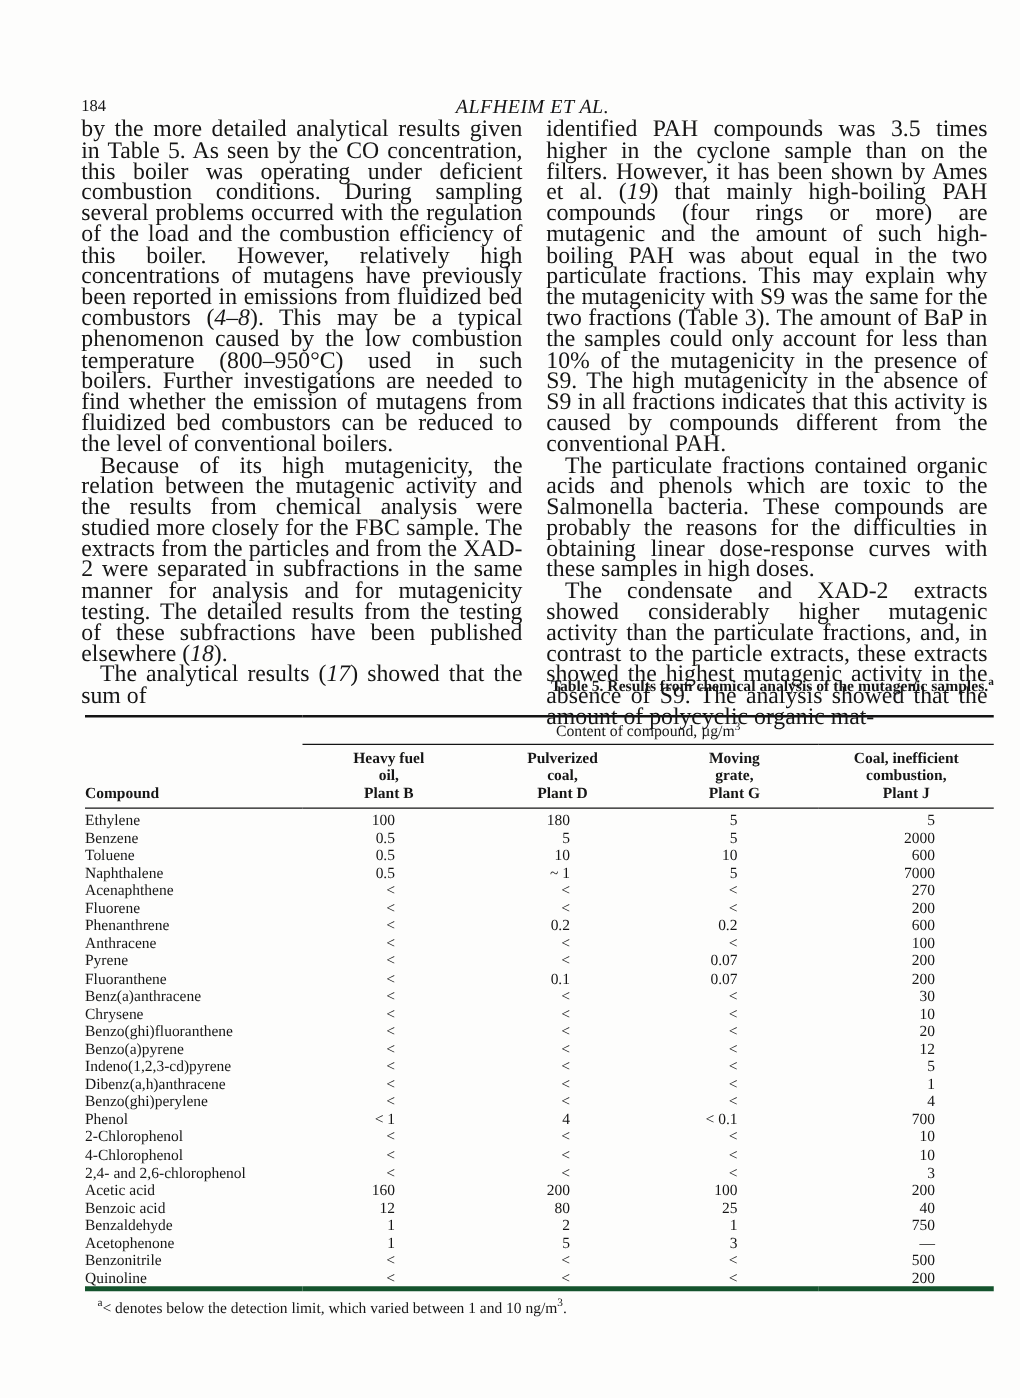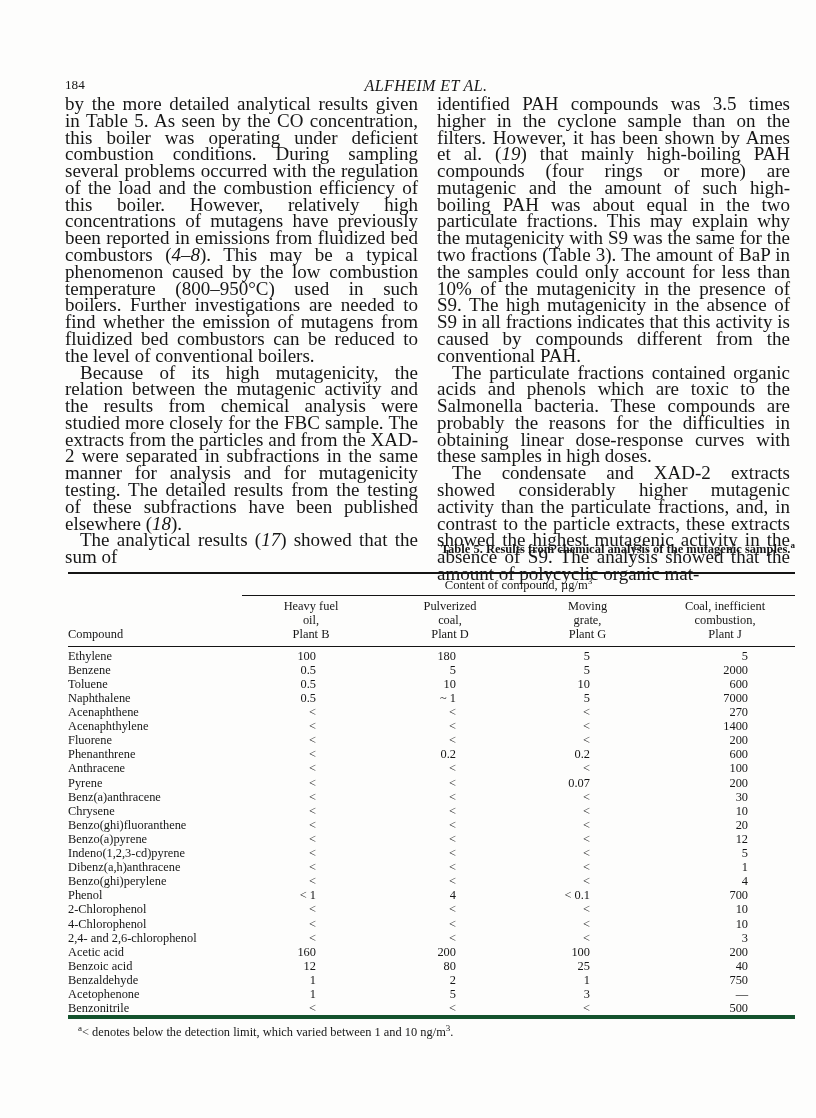--- a/index.html
+++ b/index.html
@@ -36,21 +36,21 @@
     border-collapse:collapse;table-layout:fixed;width:727px;
     border-top:2.4px solid #141414;border-bottom:4px solid #14532d;
     font-size:12.4px;
   }
   tr.span-row th{font-weight:normal;}
   th.span-head{
     border-bottom:1.2px solid #141414;text-align:center;
     font-size:12.6px;padding:4px 0 2px 0;
   }
   tr.head-row th{
-    font-weight:normal;vertical-align:bottom;text-align:center;
+    font-weight:bold;vertical-align:bottom;text-align:center;
     white-space:pre-line;line-height:13.9px;
     padding:4px 0 4px 0;border-bottom:1.9px solid #141414;
   }
   tr.head-row th.compound-head{text-align:left;}
   tbody{line-height:14.1px;}
   tbody tr:first-child td{padding-top:2px;}
   tbody td{padding:0;line-height:14.1px;}
   td.compound{text-align:left;margin-left:46px;}
   td.num{text-align:right;}
   td:nth-child(2){padding-right:64px;}
@@ -142,27 +142,20 @@
             <td class="num">7000</td>
           </tr>
           <tr>
             <td class="compound">Acenaphthene</td>
             <td class="num">&lt;</td>
             <td class="num">&lt;</td>
             <td class="num">&lt;</td>
             <td class="num">270</td>
           </tr>
           <tr>
-            <td class="compound">Acenaphthylene</td>
-            <td class="num">&lt;</td>
-            <td class="num">&lt;</td>
-            <td class="num">&lt;</td>
-            <td class="num">1400</td>
-          </tr>
-          <tr>
             <td class="compound">Fluorene</td>
             <td class="num">&lt;</td>
             <td class="num">&lt;</td>
             <td class="num">&lt;</td>
             <td class="num">200</td>
           </tr>
           <tr>
             <td class="compound">Phenanthrene</td>
             <td class="num">&lt;</td>
             <td class="num">0.2</td>
@@ -173,20 +166,27 @@
             <td class="compound">Anthracene</td>
             <td class="num">&lt;</td>
             <td class="num">&lt;</td>
             <td class="num">&lt;</td>
             <td class="num">100</td>
           </tr>
           <tr>
             <td class="compound">Pyrene</td>
             <td class="num">&lt;</td>
             <td class="num">&lt;</td>
+            <td class="num">0.07</td>
+            <td class="num">200</td>
+          </tr>
+          <tr>
+            <td class="compound">Fluoranthene</td>
+            <td class="num">&lt;</td>
+            <td class="num">0.1</td>
             <td class="num">0.07</td>
             <td class="num">200</td>
           </tr>
           <tr>
             <td class="compound">Benz(a)anthracene</td>
             <td class="num">&lt;</td>
             <td class="num">&lt;</td>
             <td class="num">&lt;</td>
             <td class="num">30</td>
           </tr>
@@ -288,18 +288,25 @@
             <td class="num">3</td>
             <td class="num">—</td>
           </tr>
           <tr>
             <td class="compound">Benzonitrile</td>
             <td class="num">&lt;</td>
             <td class="num">&lt;</td>
             <td class="num">&lt;</td>
             <td class="num">500</td>
           </tr>
+          <tr>
+            <td class="compound">Quinoline</td>
+            <td class="num">&lt;</td>
+            <td class="num">&lt;</td>
+            <td class="num">&lt;</td>
+            <td class="num">200</td>
+          </tr>
         </tbody>
     </table>
 
     <div class="footnote"><sup>a</sup><span>&lt; denotes below the detection limit, which varied between 1 and 10 ng/m</span><sup>3</sup><span>.</span></div>
   </div>
 </div>
 
 </body></html>

